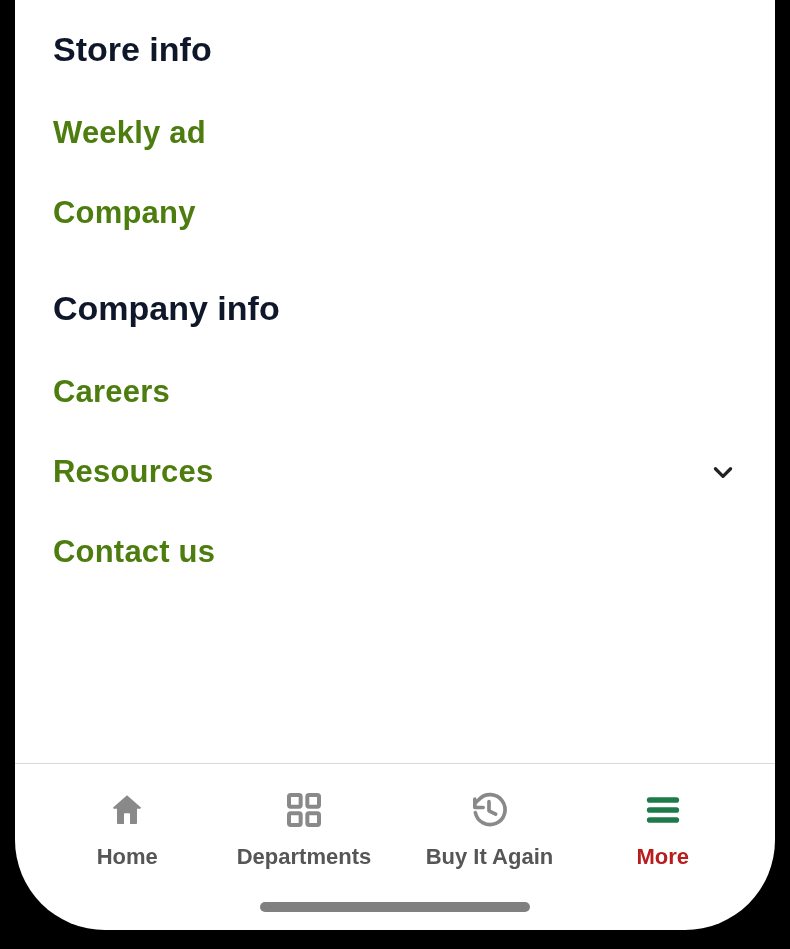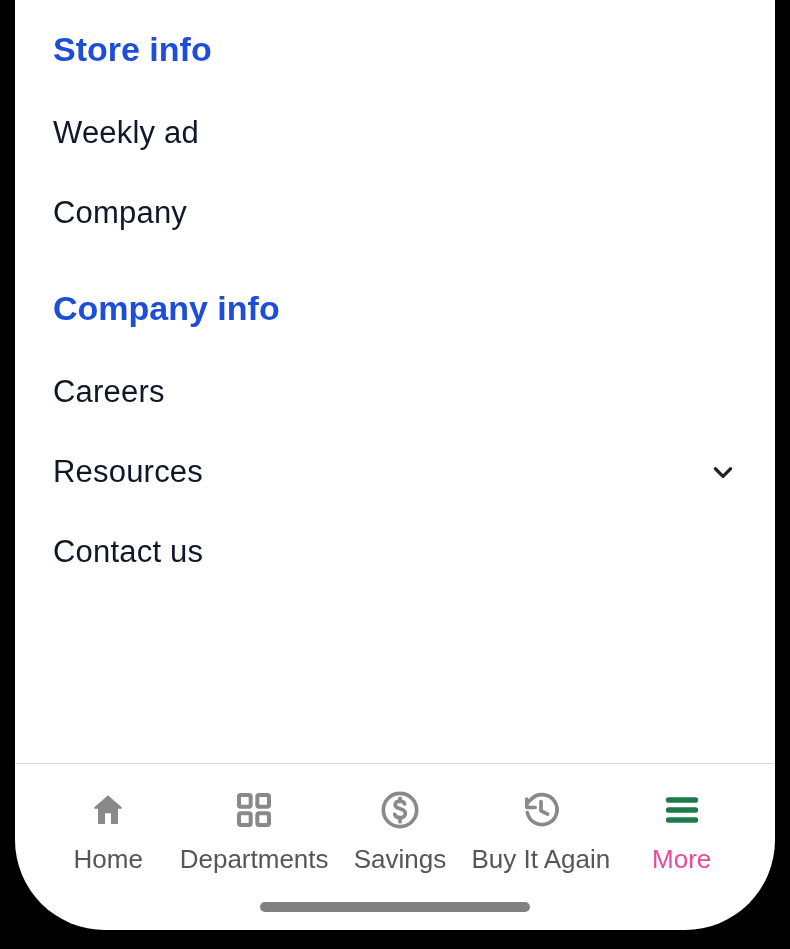--- a/index.html
+++ b/index.html
@@ -24,35 +24,35 @@
   }
   .content {
     flex: 1;
     overflow: hidden;
     padding: 0 38px;
     padding-top: 20px;
   }
   .section-heading {
     font-size: 34px;
     font-weight: 800;
-    color: #1d4ed8;
+    color: #0f172a;
     letter-spacing: 0px;
     margin-top: 10px;
     margin-bottom: 24px;
   }
   .section-heading.company {
     margin-top: 36px;
   }
   .menu-item {
     display: flex;
     align-items: center;
     justify-content: space-between;
     font-size: 31px;
-    font-weight: 400;
-    color: #0f172a;
+    font-weight: 700;
+    color: #4d7c0f;
     padding: 22px 0;
     cursor: pointer;
     letter-spacing: 0.2px;
   }
   .menu-item .chev {
     display: inline-flex;
     align-items: center;
     justify-content: center;
     width: 28px; height: 28px;
   }
@@ -68,29 +68,29 @@
   }
   .tab {
     display: flex;
     flex-direction: column;
     align-items: center;
     gap: 14px;
     color: #565656;
     cursor: pointer;
     min-width: 110px;
   }
-  .tab.active { color: #ec4899; }
+  .tab.active { color: #b91c1c; }
   .tab .icon {
     width: 40px; height: 40px;
     display: flex; align-items: center; justify-content: center;
   }
   .tab .icon svg { width: 40px; height: 40px; }
   .tab .label {
-    font-size: 26px;
-    font-weight: 400;
+    font-size: 22px;
+    font-weight: 700;
   }
   .homebar {
     position: absolute;
     bottom: 18px;
     left: 50%;
     transform: translateX(-50%);
     width: 270px;
     height: 10px;
     background: #808080;
     border-radius: 6px;
@@ -145,31 +145,20 @@
               <rect x="3" y="3" width="7" height="7" rx="1"></rect>
               <rect x="14" y="3" width="7" height="7" rx="1"></rect>
               <rect x="3" y="14" width="7" height="7" rx="1"></rect>
               <rect x="14" y="14" width="7" height="7" rx="1"></rect>
             </svg>
         </span>
         <span class="label">Departments</span>
       </div>
       <div class="tab">
         <span class="icon">
-          <svg viewBox="0 0 24 24" fill="none" stroke="#898989" stroke-width="2.2" stroke-linecap="round">
-              <circle cx="12" cy="12" r="10"></circle>
-              <path d="M14.8 8.3c-.4-1-1.5-1.7-2.8-1.7-1.7 0-2.9.9-2.9 2.3 0 1.3 1 1.9 2.9 2.4 2 .5 3.2 1.2 3.2 2.8 0 1.5-1.4 2.5-3.2 2.5-1.5 0-2.8-.8-3.2-2"></path>
-              <line x1="12" y1="5" x2="12" y2="7"></line>
-              <line x1="12" y1="17" x2="12" y2="19"></line>
-            </svg>
-        </span>
-        <span class="label">Savings</span>
-      </div>
-      <div class="tab">
-        <span class="icon">
           <svg viewBox="0 0 24 24" fill="none" stroke="#898989" stroke-width="2.2" stroke-linecap="round" stroke-linejoin="round">
               <path d="M3.5 5.5v5h5"></path>
               <path d="M3.8 13.5A9 9 0 1 0 6 5.7L3.5 8"></path>
               <polyline points="12 7 12 12.5 16 14.5"></polyline>
             </svg>
         </span>
         <span class="label">Buy It Again</span>
       </div>
       <div class="tab active">
         <span class="icon">

